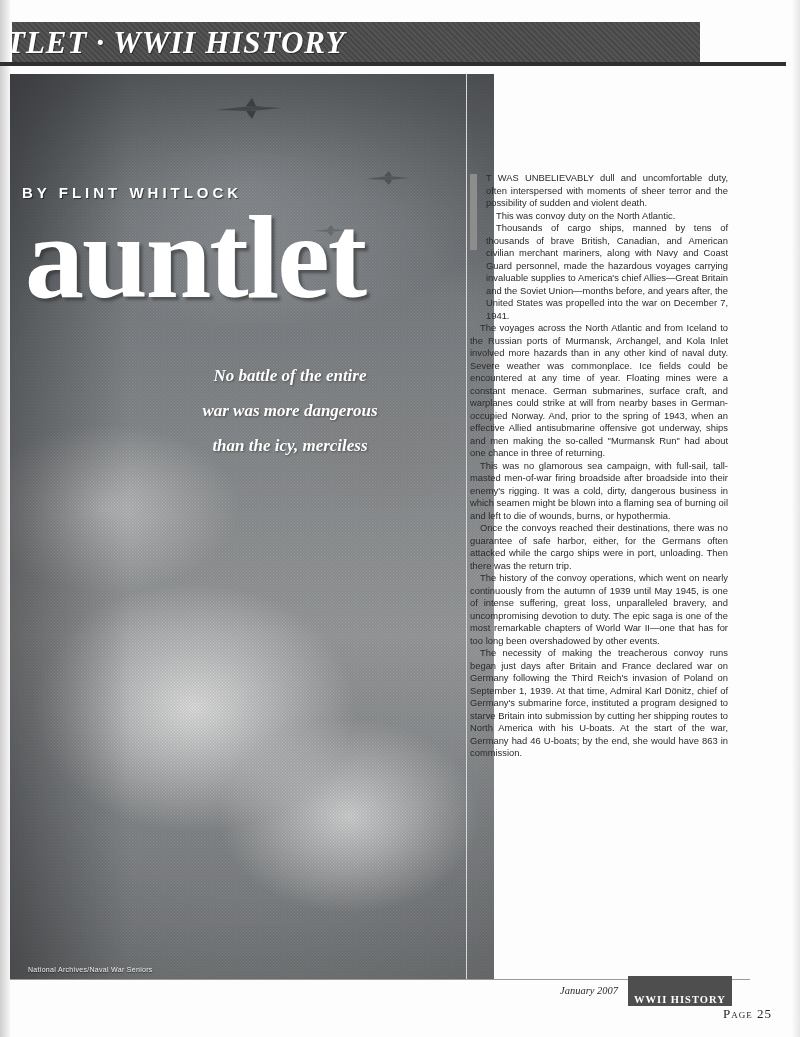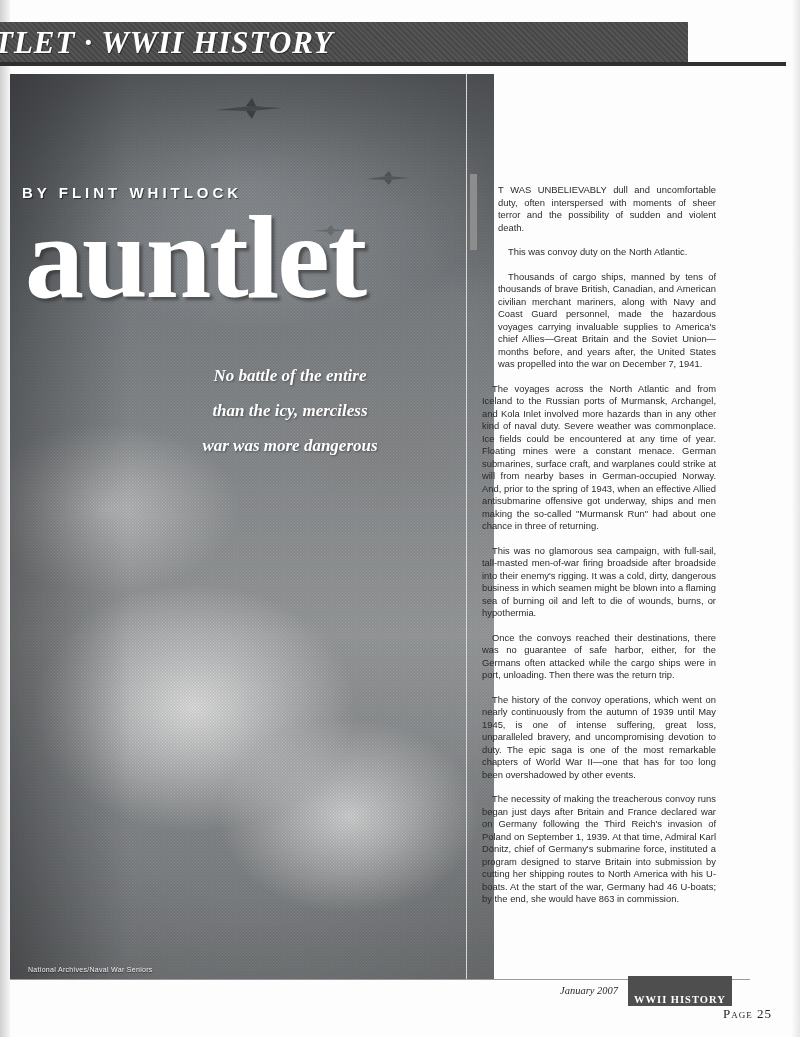--- a/index.html
+++ b/index.html
@@ -34,21 +34,21 @@
   .scan-edge-right {
     position: absolute;
     right: 0; top: 0;
     width: 8px; height: 1037px;
     background: linear-gradient(to left,#e6e6e6,#fbfbfb);
   }
 
   
   .running-head {
     position: absolute;
-    left: 0; top: 22px;
+    left: 12px; top: 22px;
     width: 688px; height: 40px;
     background: #4b4b4b;
     background-image: repeating-linear-gradient(
         45deg, rgba(255,255,255,0.05) 0 2px, rgba(0,0,0,0.05) 2px 4px);
     overflow: hidden;
   }
   .running-head-text {
     position: absolute;
     left: -6px; top: 3px;
     font-family: "Liberation Serif", serif;
@@ -173,21 +173,21 @@
     position: absolute;
     left: 470px; top: 172px;
     width: 258px;
     font-family: "Liberation Sans", sans-serif;
     font-size: 9.4px;
     line-height: 12.5px;
     color: #2b2b2b;
     text-align: justify;
   }
   .text-col p {
-    margin: 12px;
+    margin: 0;
     text-indent: 10px;
   }
   .text-col p.first {
     text-indent: 0;
   }
   .dropcap-rule {
     position: absolute;
     left: 470px; top: 174px;
     width: 7px; height: 76px;
     background: #8d8d8d;
@@ -286,22 +286,22 @@
         <path d="M17 5 L21 1 L24 5 Z" fill="#55595c"></path>
         <path d="M17 8 L21 12 L24 8 Z" fill="#55595c"></path>
       </svg>
     </div>
 
     <div class="byline">BY FLINT WHITLOCK</div>
     <div class="hero-title">auntlet</div>
 
     <div class="hero-deck">
       <div>No battle of the entire</div>
+      <div>war was more dangerous</div>
       <div>than the icy, merciless</div>
-      <div>war was more dangerous</div>
     </div>
 
     <div class="photo-credit">National Archives/Naval War Seniors</div>
   </div>
 
   <div class="col-rule-top"></div>
 
   <div class="dropcap-rule"></div>
   <div class="text-col">
     <p class="first">T WAS UNBELIEVABLY dull and uncomfortable duty, often interspersed with moments of sheer terror and the possibility of sudden and violent death.</p>

